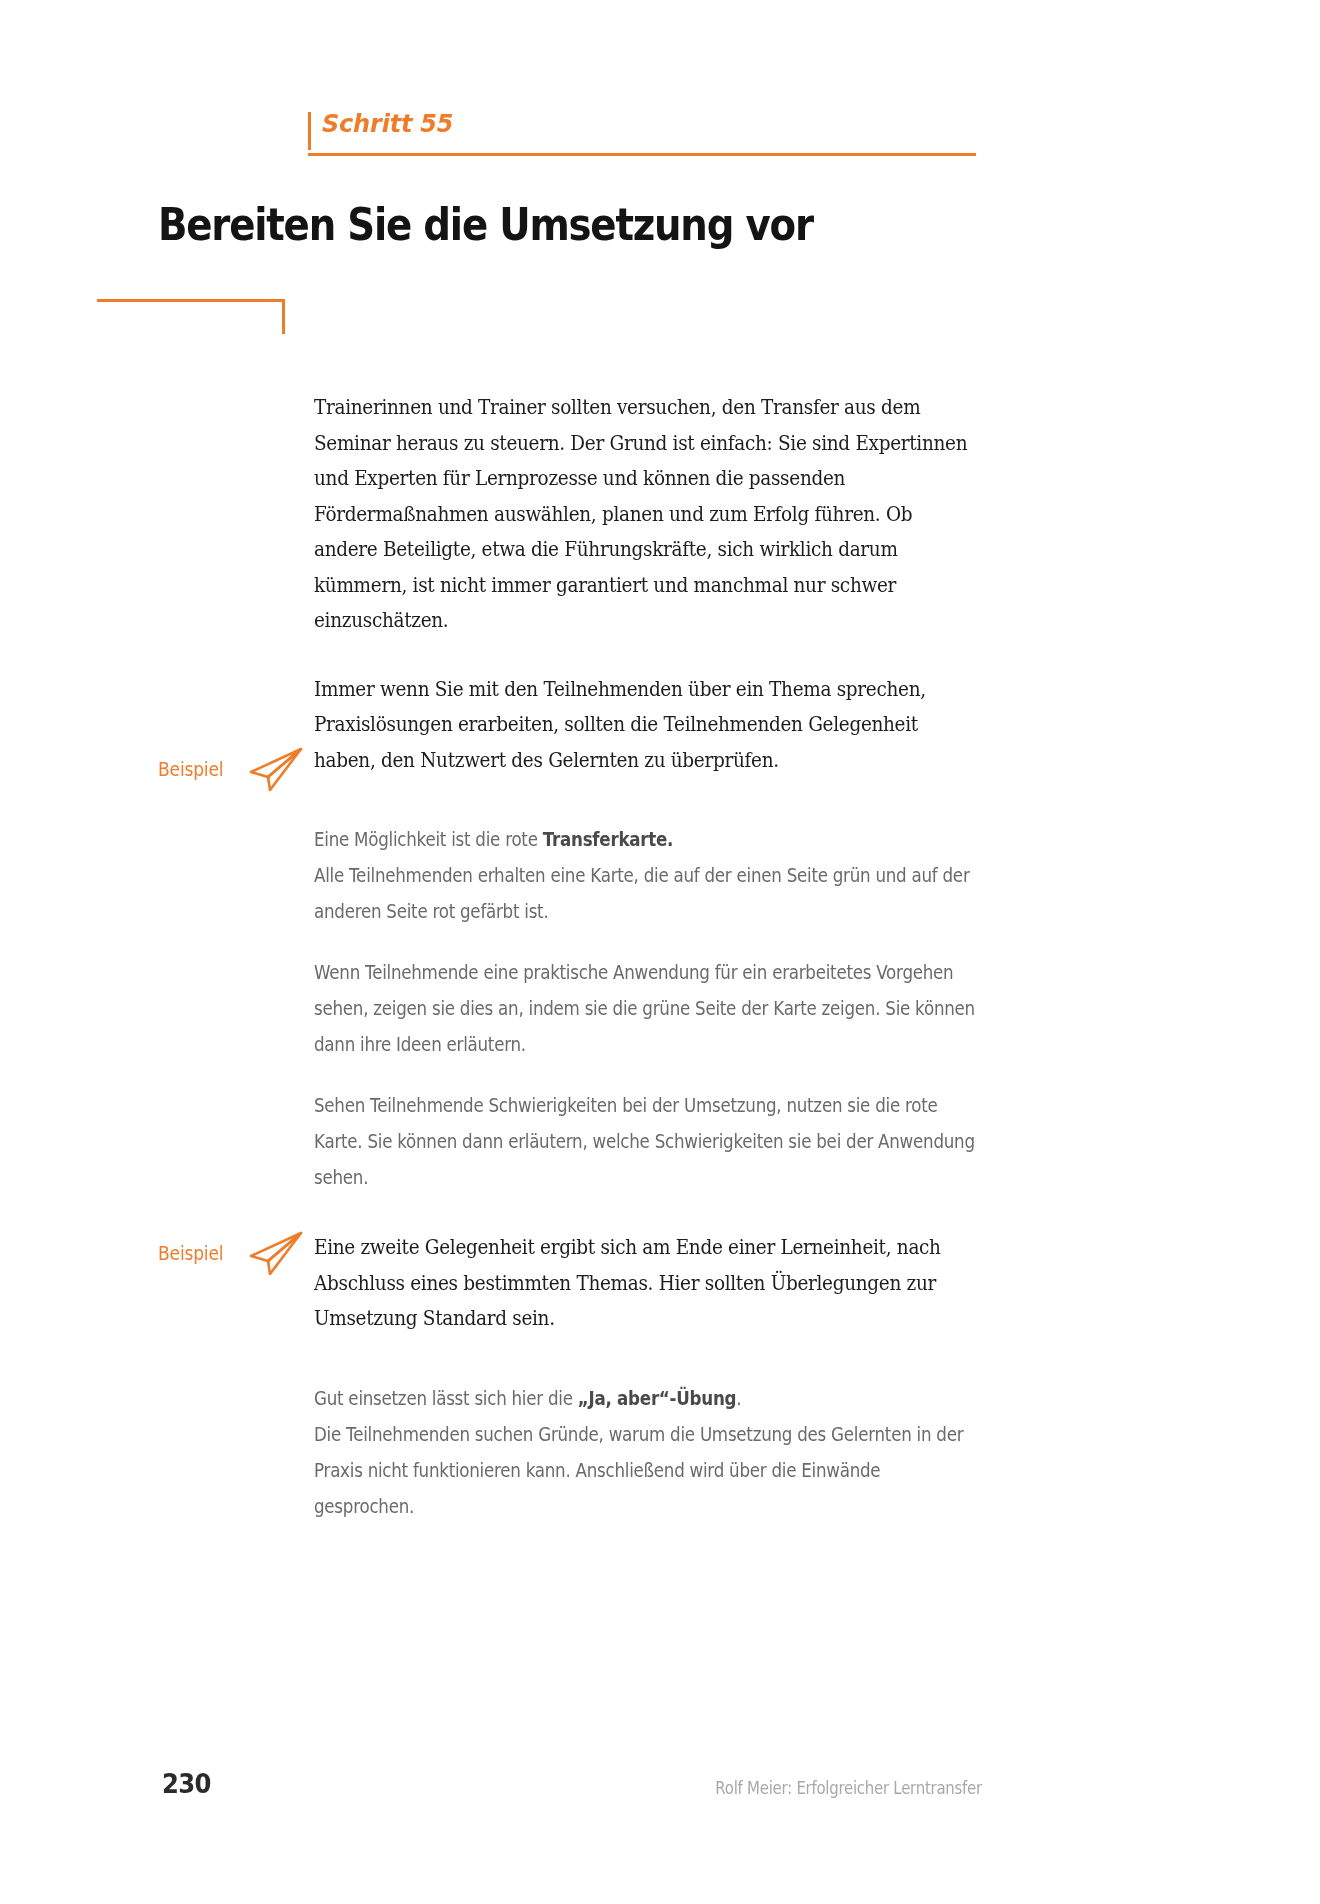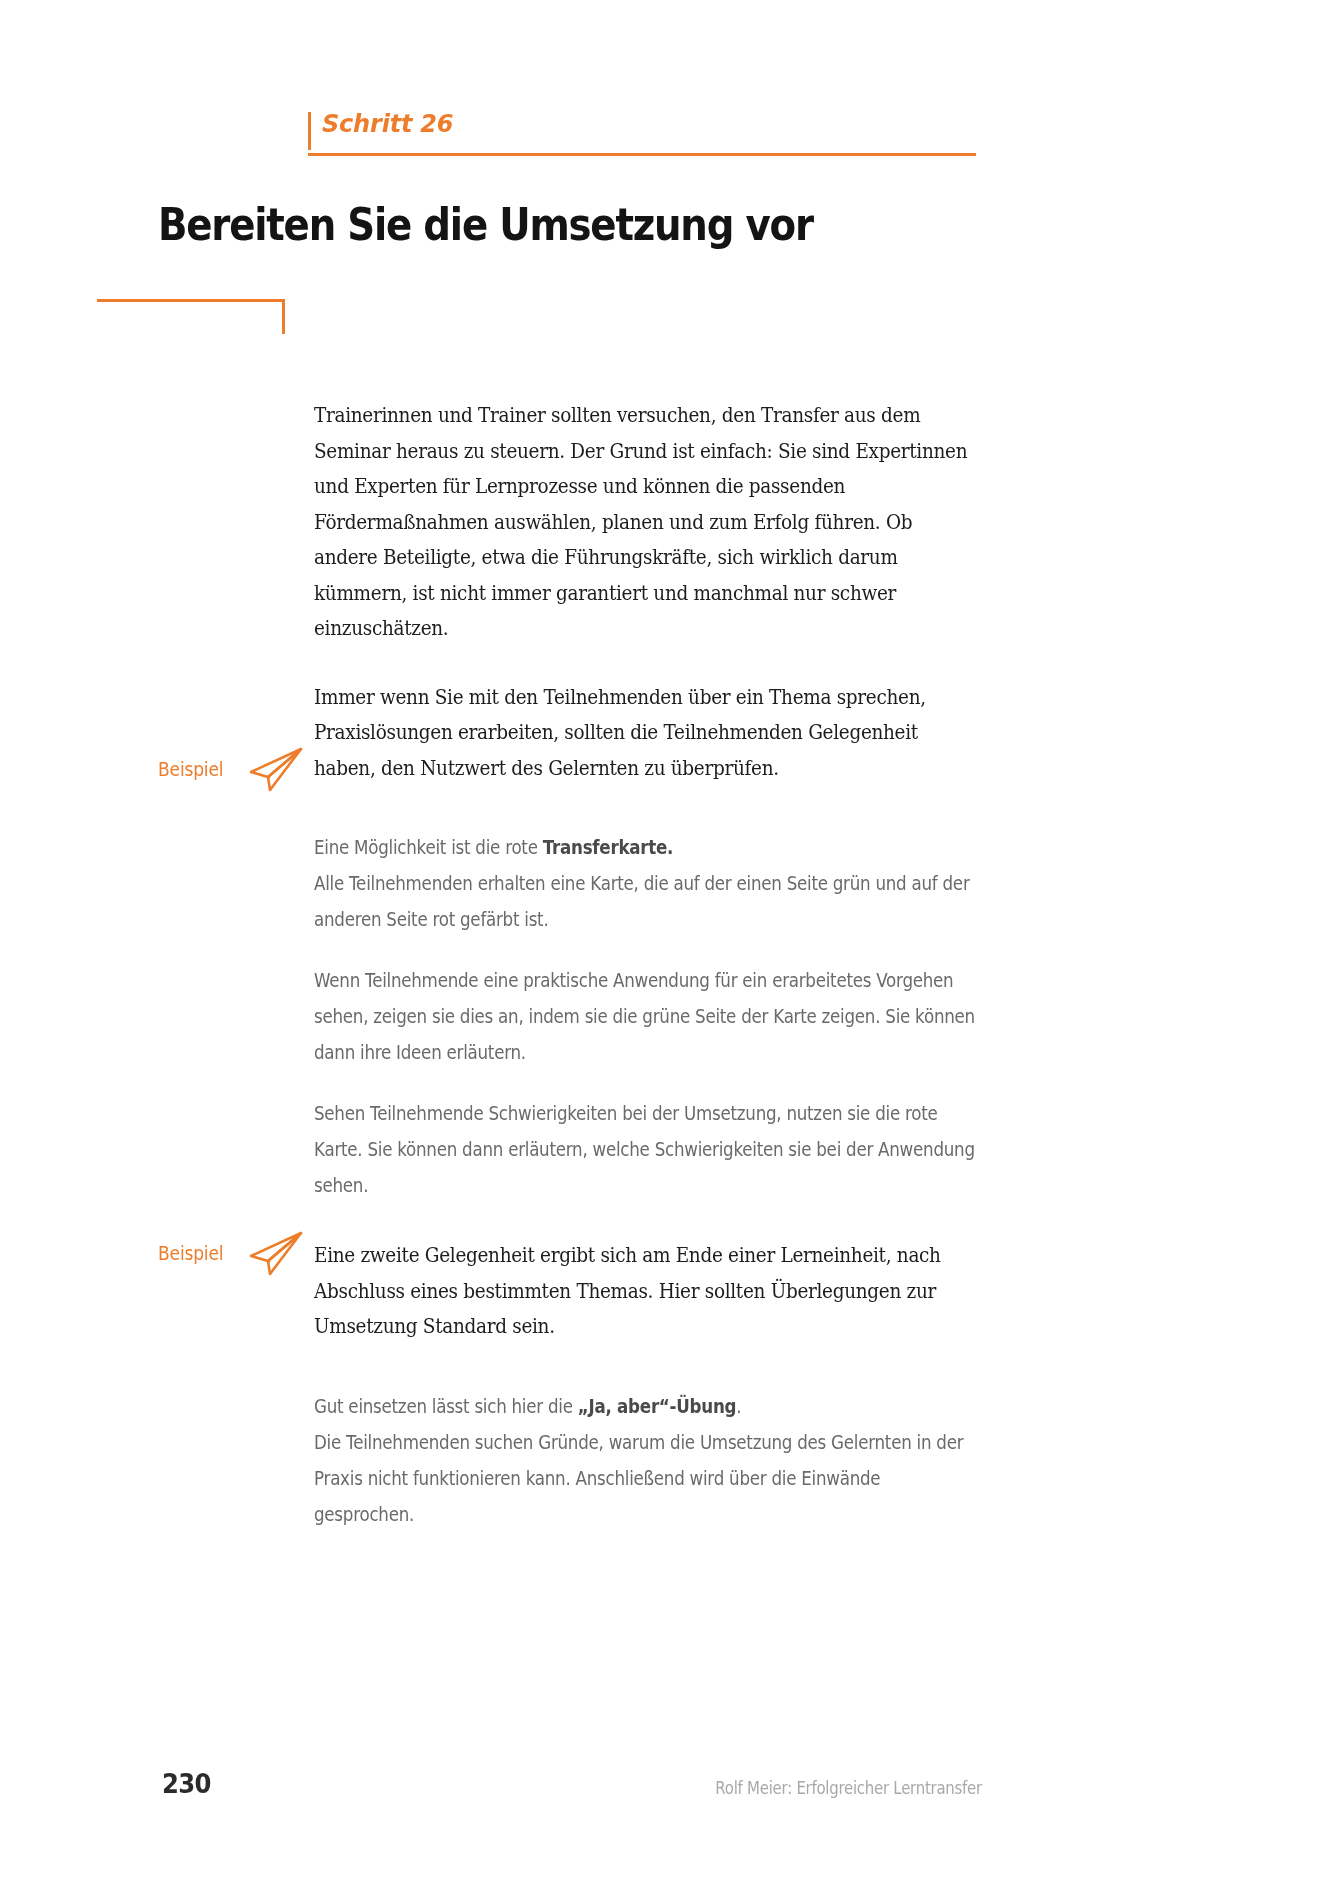--- a/index.html
+++ b/index.html
@@ -99,21 +99,21 @@
     top: 0;
     width: 3px;
     height: 35px;
     background: #ED7D2B;
   }
 
   
   .content {
     position: absolute;
     left: 314px;
-    top: 398px;
+    top: 390px;
     width: 666px;
   }
 
   p {
     margin: 0;
   }
 
   .body-par {
     font-family: "DejaVu Serif", "Liberation Serif", serif;
     font-size: 20.5px;
@@ -198,21 +198,21 @@
     white-space: nowrap;
   }
 </style>
 </head>
 <body>
 
 <div class="page">
 
   <div class="step-marker">
     <div class="vrule"></div>
-    <div class="step-label">Schritt 26</div>
+    <div class="step-label">Schritt 55</div>
     <div class="hrule"></div>
   </div>
 
   <h1 class="page-title">Bereiten Sie die Umsetzung vor</h1>
 
   <div class="bracket">
     <div class="b-top"></div>
     <div class="b-right"></div>
   </div>
 

